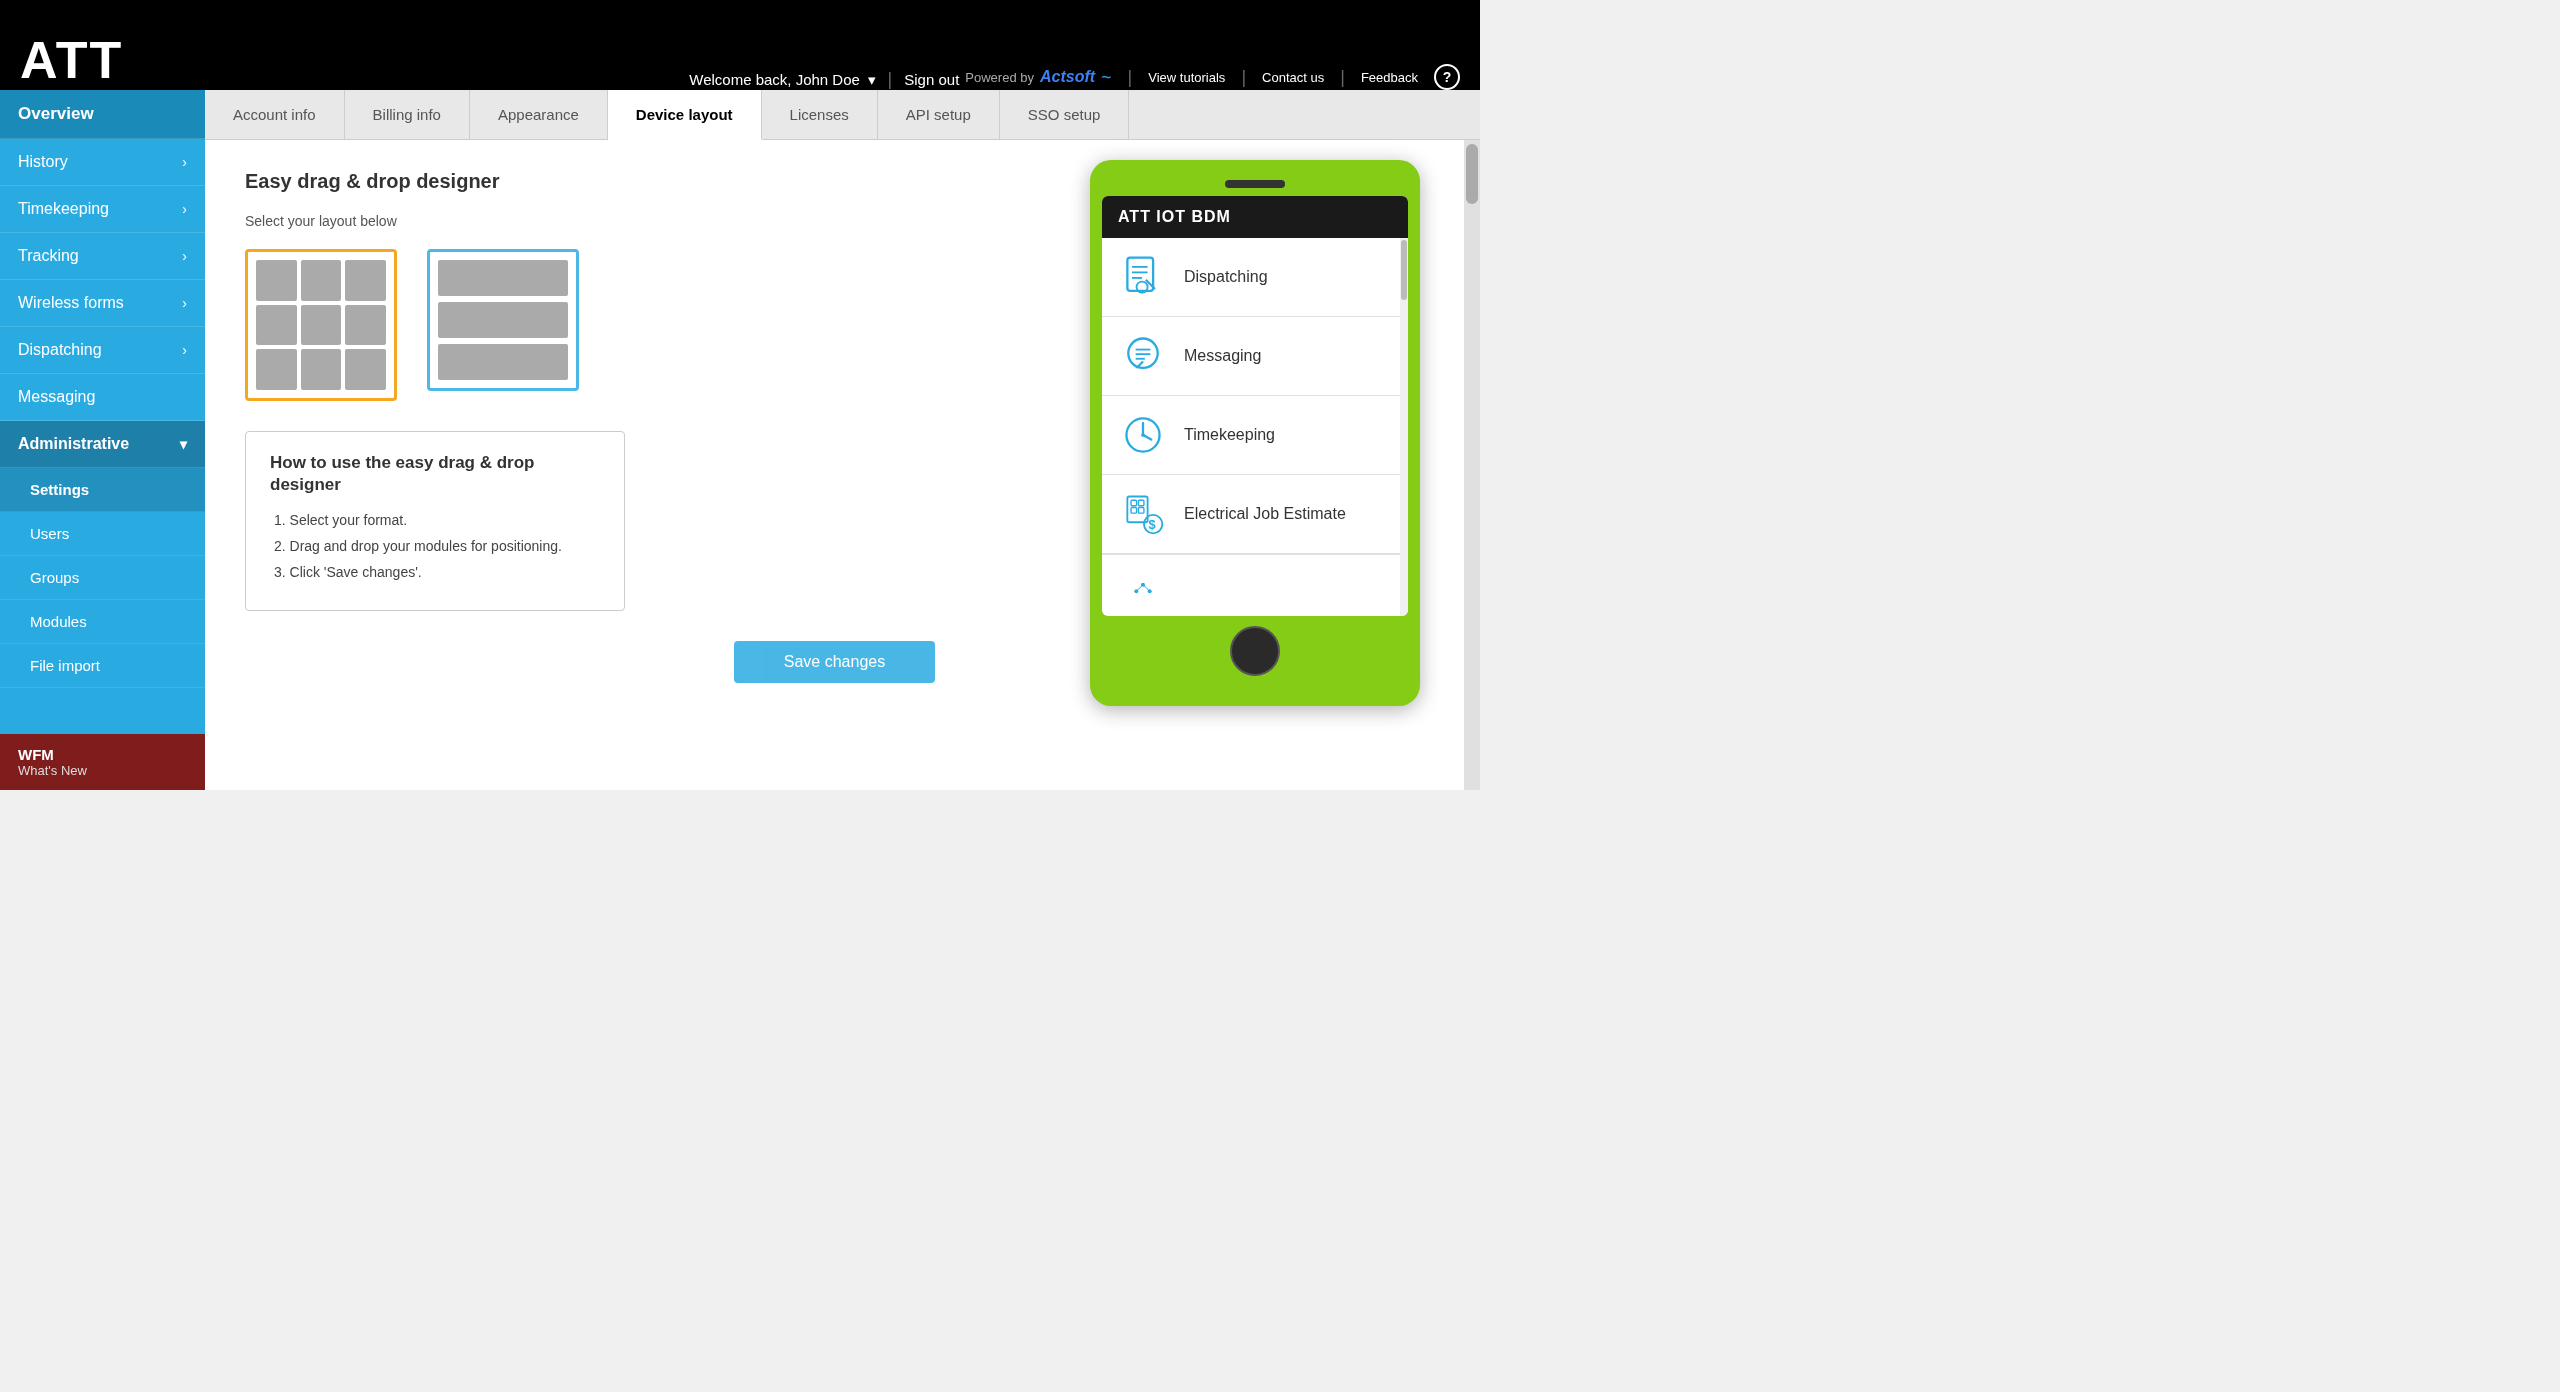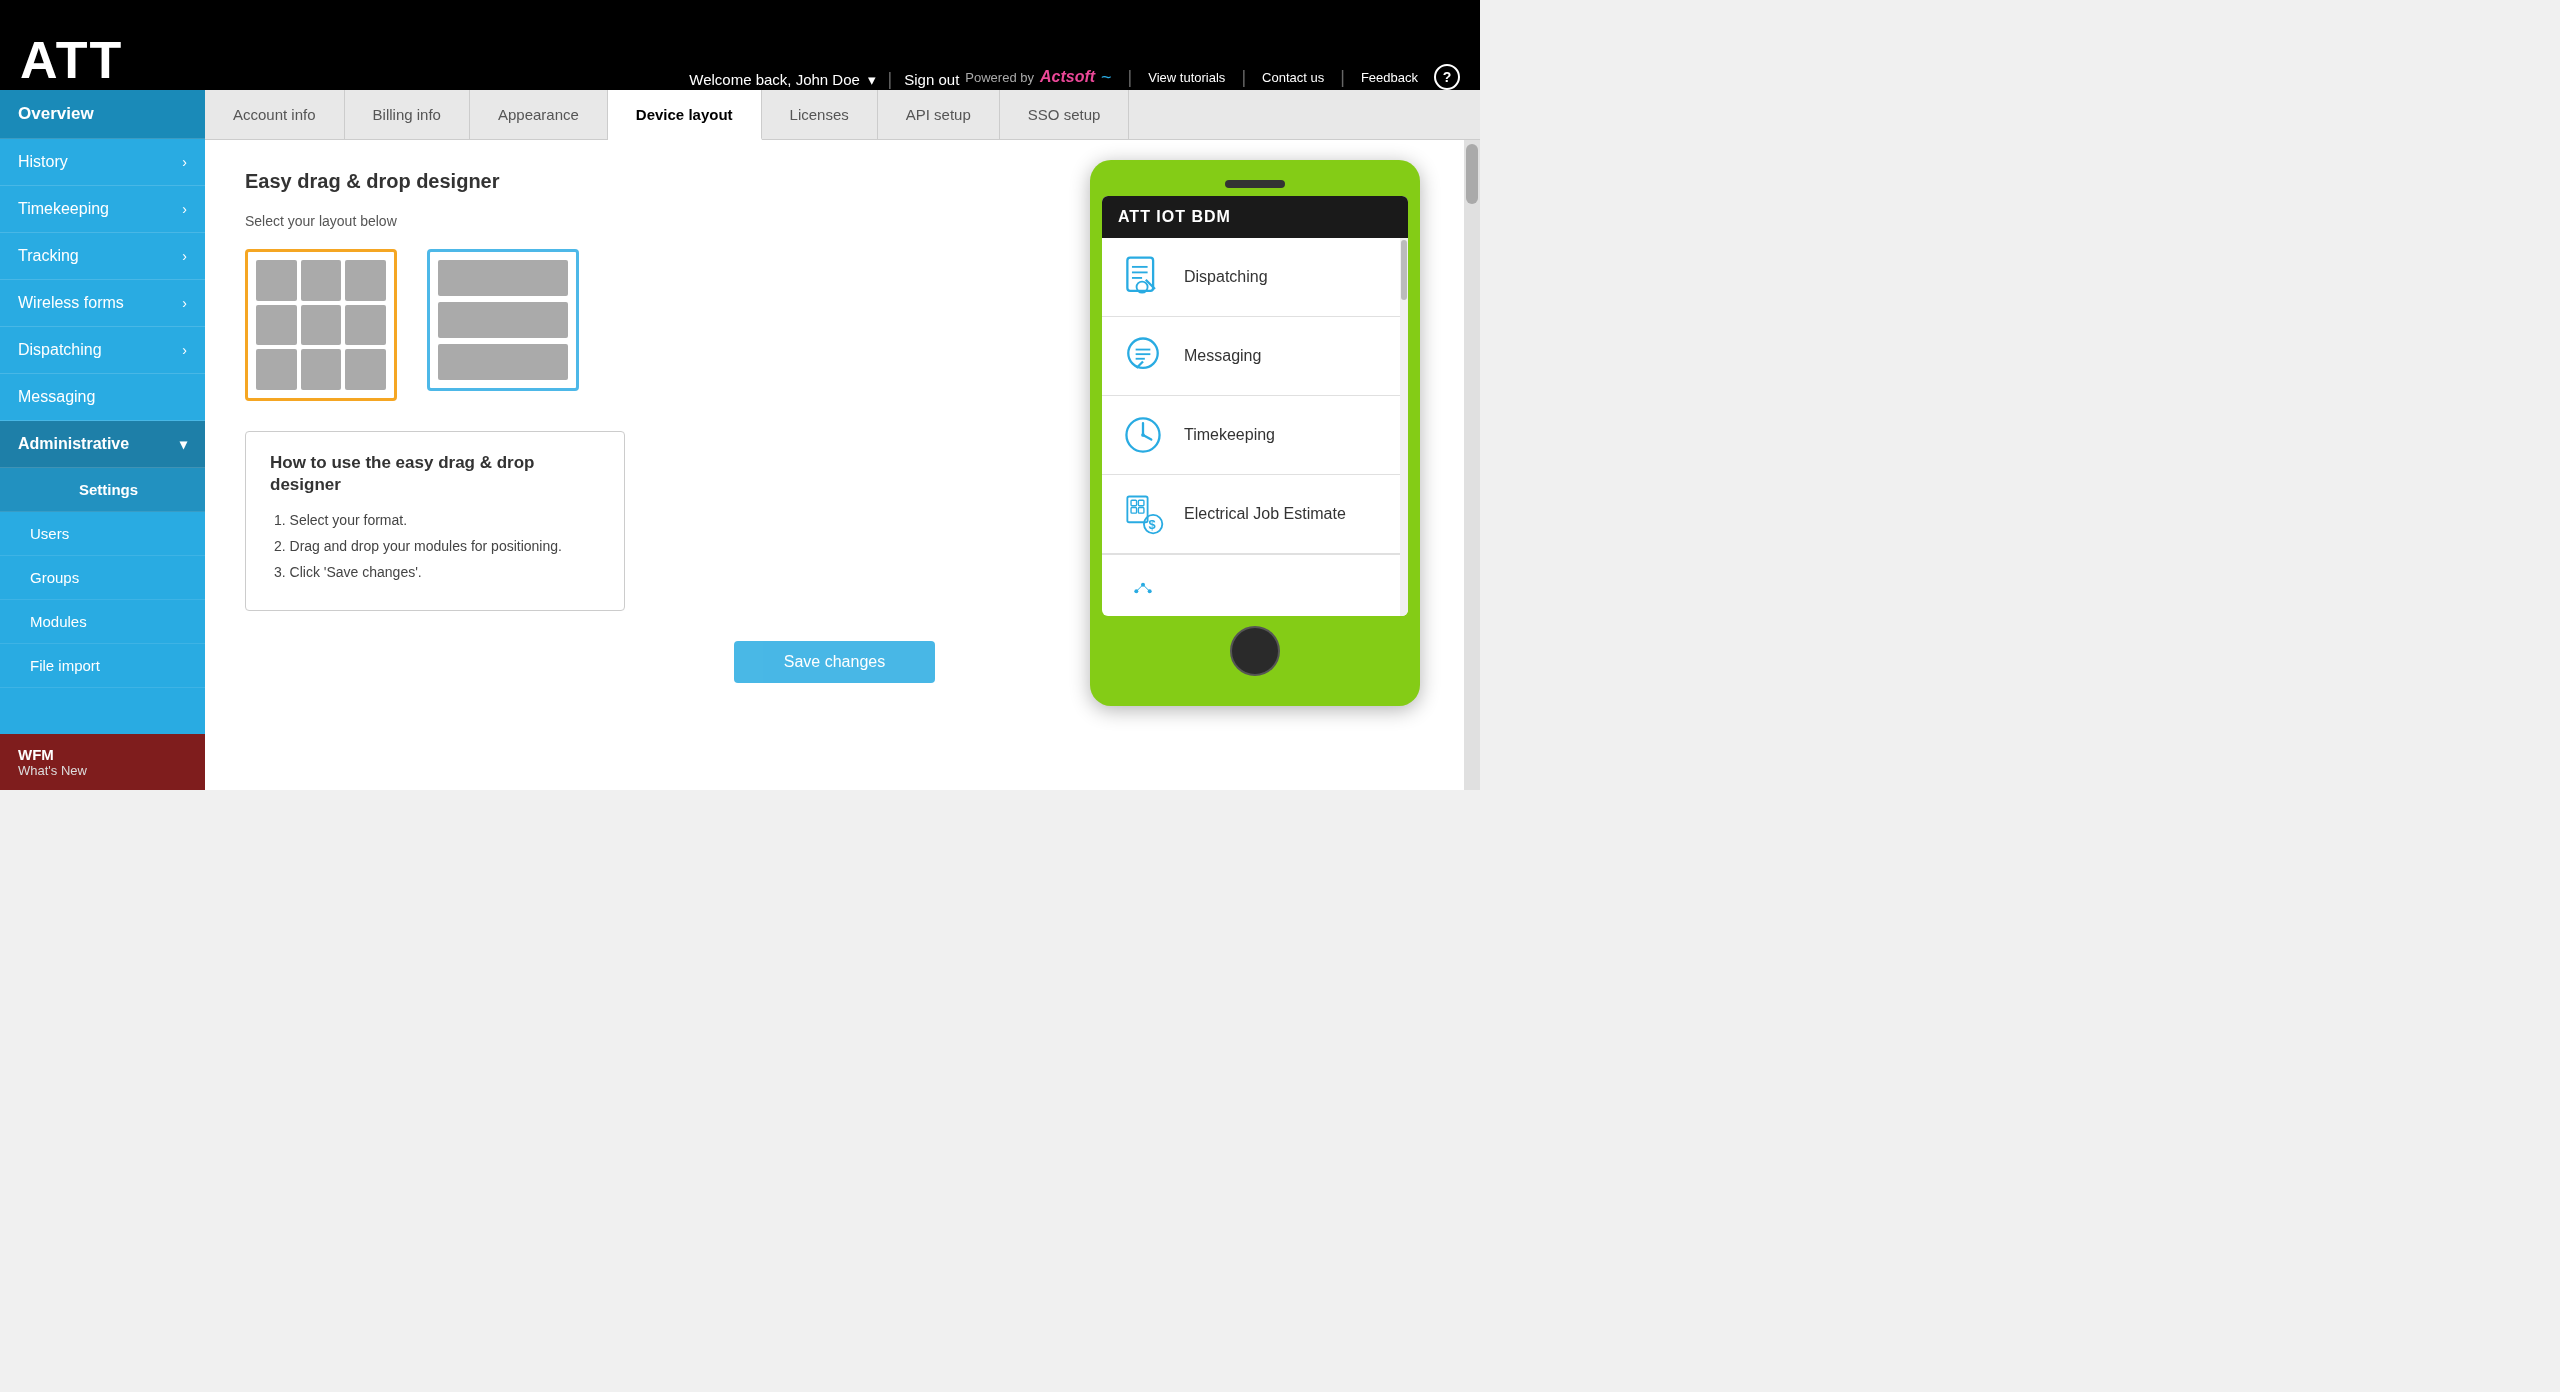--- a/index.html
+++ b/index.html
@@ -52,21 +52,21 @@
       font-size: 13px;
       color: #aaa;
       display: flex;
       align-items: center;
       gap: 6px;
     }
     .actsoft-logo {
       font-size: 16px;
       font-style: italic;
       font-weight: bold;
-      color: #ec4899;
+      color: #3b82f6;
     }
     .header-link {
       color: #fff;
       font-size: 13px;
       cursor: pointer;
       text-decoration: none;
     }
     .help-circle {
       width: 26px;
       height: 26px;
@@ -117,21 +117,20 @@
       color: #fff;
       font-size: 15px;
       cursor: pointer;
       display: flex;
       align-items: center;
       border-bottom: 1px solid rgba(255,255,255,0.1);
     }
     .sidebar-sub-item.active-sub {
       background: rgba(0,0,0,0.15);
       font-weight: bold;
-      justify-content: center;
     }
     .sidebar-admin {
       background: #1e7fa8;
       font-weight: bold;
     }
     .sidebar-bottom {
       background: #7f1d1d;
       margin-top: auto;
       padding: 12px 18px;
     }

